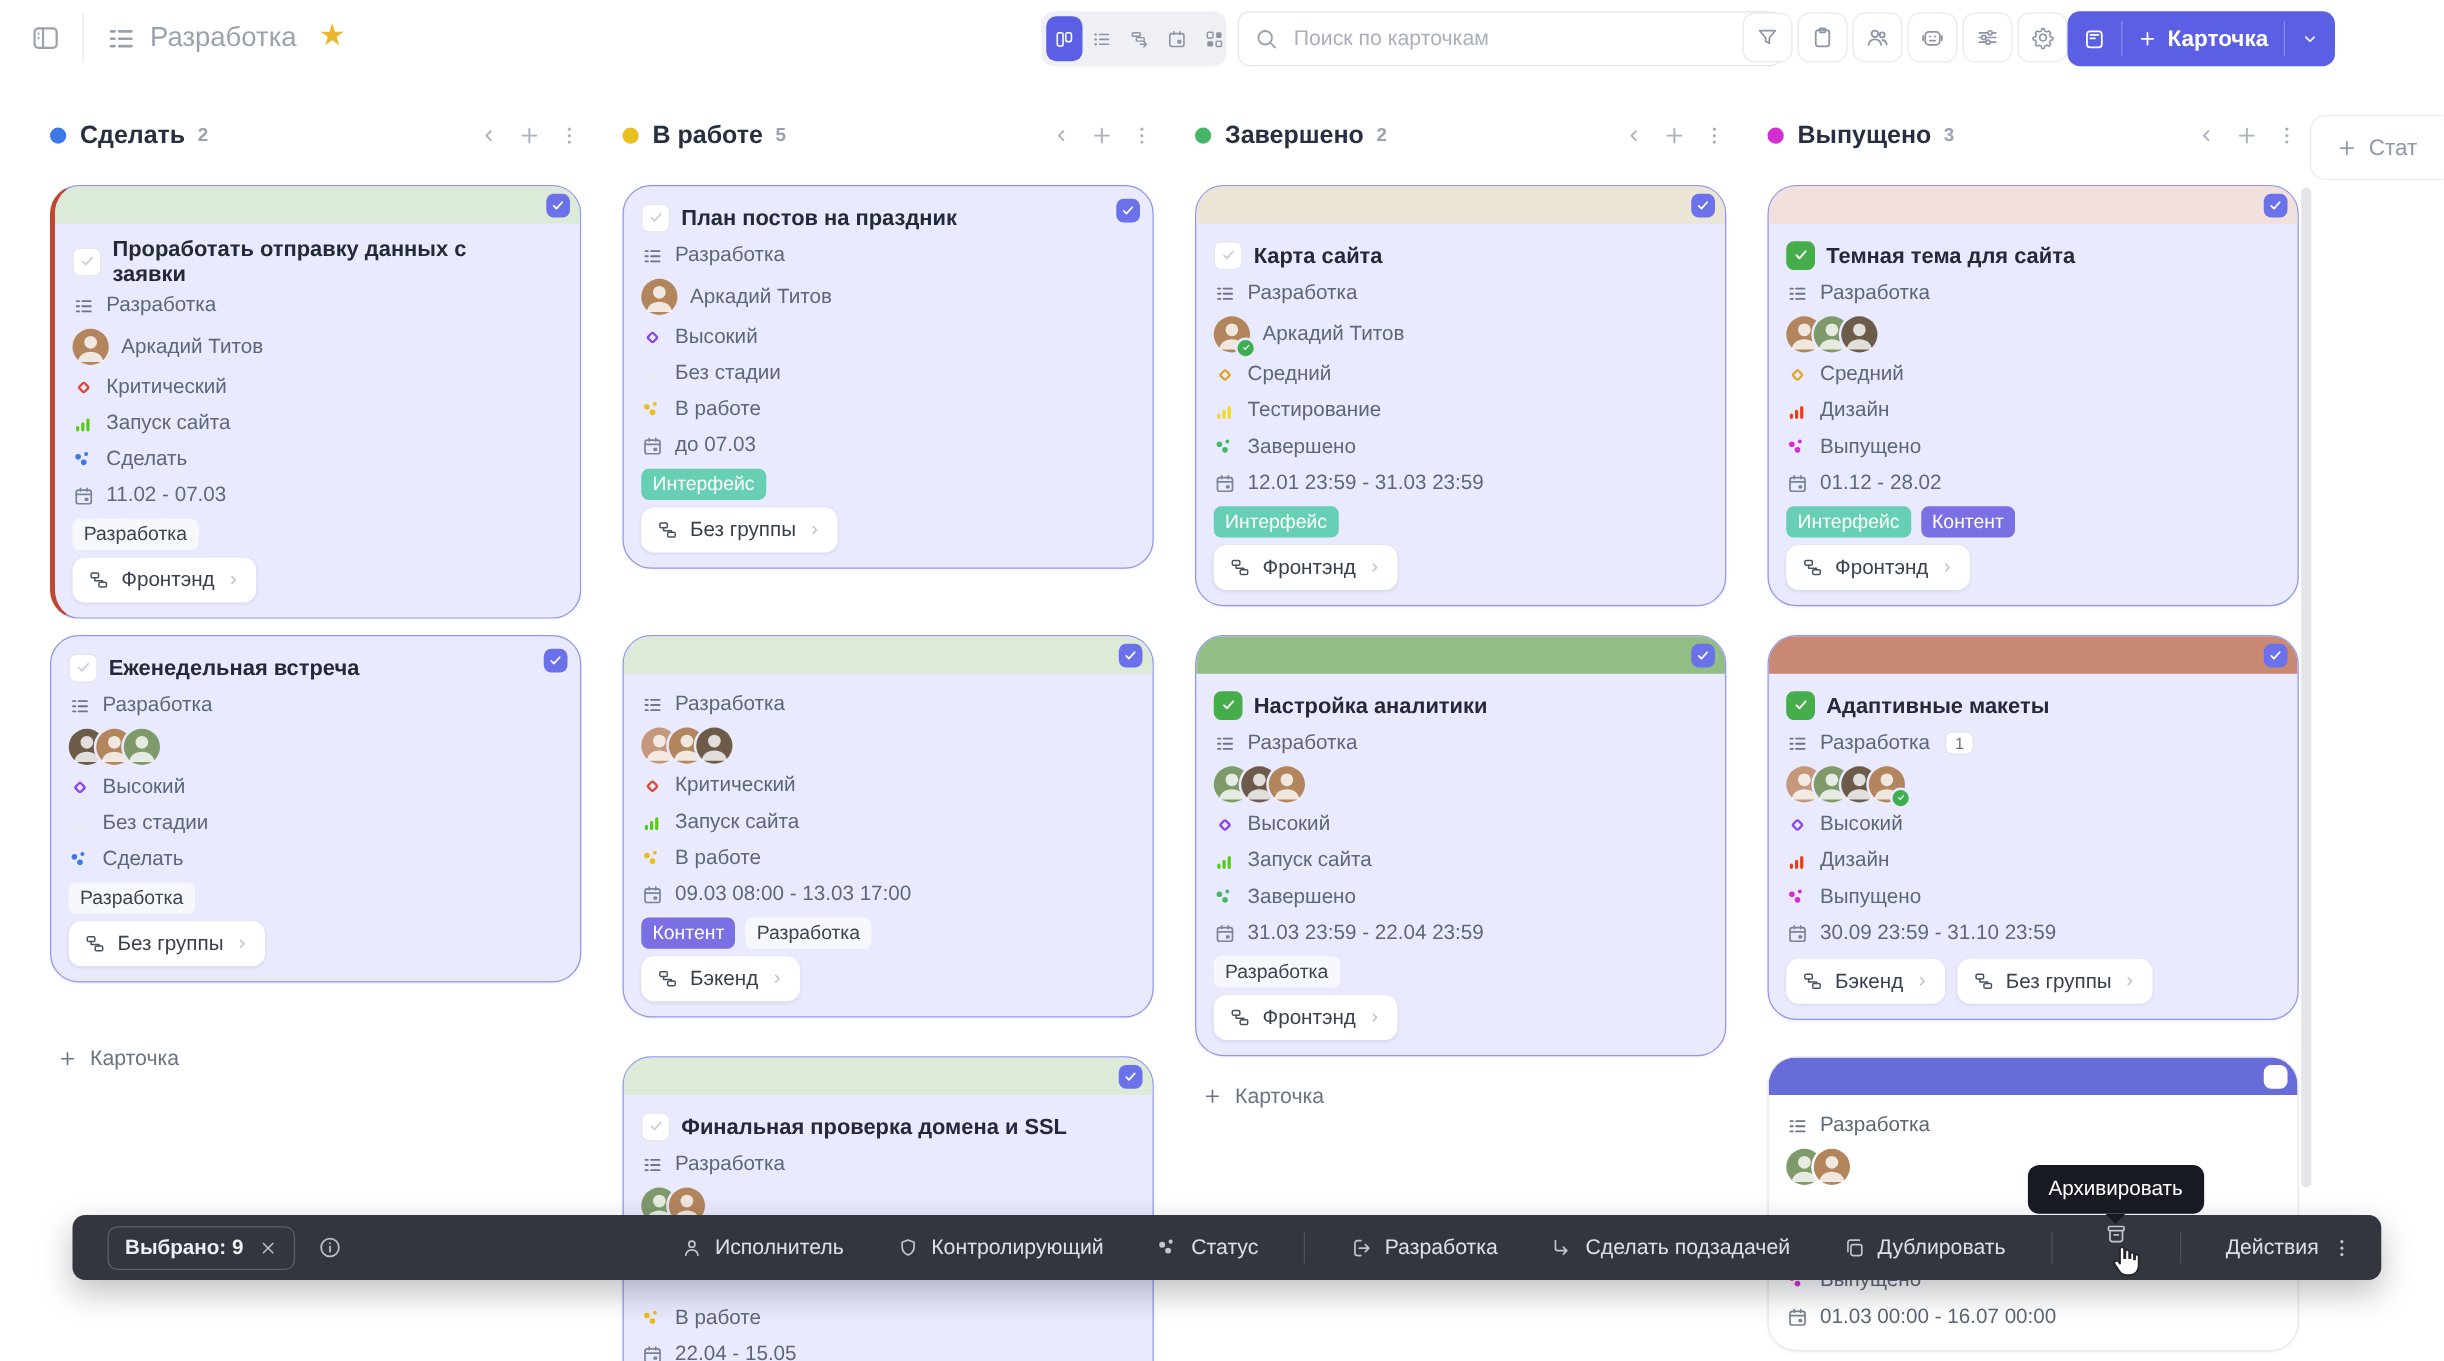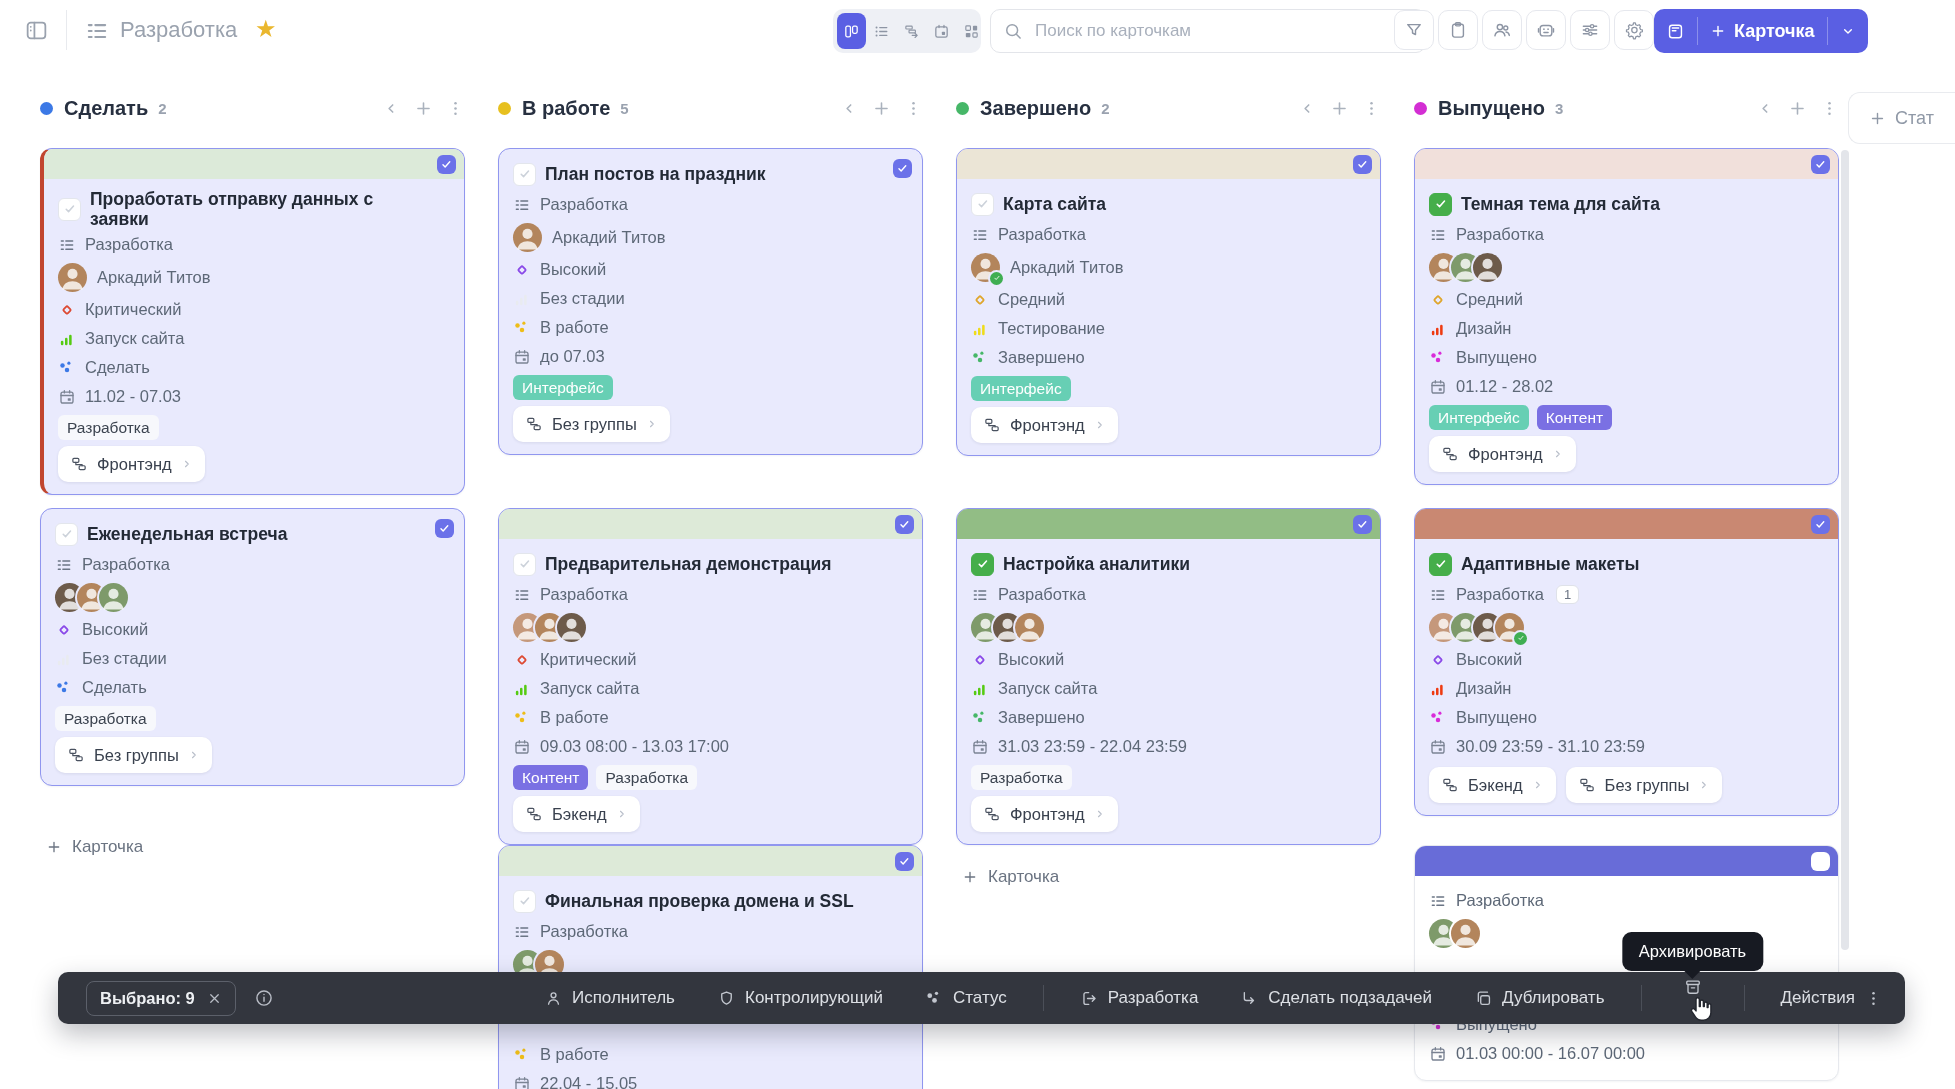--- a/index.html
+++ b/index.html
@@ -44,21 +44,21 @@
   
   #board{position:absolute;left:40px;top:95px;display:flex;gap:33px}
   .col{width:425px;position:relative;height:994px}
   .colhead{display:flex;align-items:center;height:26px}
   .dot{width:13px;height:13px;border-radius:50%;flex:none}
   .cname{font-size:20px;font-weight:700;margin-left:11px;color:#273040}
   .ccount{font-size:15px;font-weight:600;color:#9aa2af;margin-left:10px}
   .cctrl{margin-left:auto;display:flex;gap:13px;color:#aab2bd;align-items:center}
   .cctrl .ic{width:19px;height:19px;cursor:pointer}
 
-  .card{position:absolute;left:0;right:0;background:#fff;border:1px solid #e7e9ee;border-radius:12px;box-shadow:0 1px 2px rgba(25,30,50,.05);overflow:hidden;--ring:#fff;cursor:pointer}
+  .card{position:absolute;left:0;right:0;background:#fff;border:1px solid #e7e9ee;border-radius:23px;box-shadow:0 1px 2px rgba(25,30,50,.05);overflow:hidden;--ring:#fff;cursor:pointer}
   .card.sel{background:#e9eafd;border-color:#9096ef;--ring:#e9eafd}
   .strip{height:30px;position:relative}
   .selbox{position:absolute;top:6px;right:8px;width:19px;height:19px;border-radius:6px;background:#6b71e9;color:#fff;display:flex;align-items:center;justify-content:center;cursor:pointer}
   .selbox .ic{width:13px;height:13px}
   .selbox.off{background:#fff}
   .card.nostrip .selbox{top:10px;right:10px}
   .cbody{padding:10px 14px 12px;position:relative}
   .row{display:flex;align-items:center;gap:9px;min-height:29px}
   .trow{min-height:30px;margin-bottom:1px;padding-right:22px}
   .cb{width:21px;height:21px;border-radius:6px;background:#fff;border:1px solid #e3e6ec;color:#ccd2da;flex:none;display:flex;align-items:center;justify-content:center;cursor:pointer}
@@ -607,30 +607,20 @@
         <div class="strip" style="background:#ddead8">
         <span class="selbox">
             <span class="ic ">
               <svg viewBox="0 0 24 24" fill="none" stroke="currentColor" stroke-width="2.6" stroke-linecap="round" stroke-linejoin="round">
                 <path d="M5.5 12.5l4 4 8.5-9.5"></path>
               </svg>
             </span>
           </span>
         </div>
         <div class="cbody">
-          <div class="row trow">
-      <span class="cb">
-              <span class="ic ">
-                <svg viewBox="0 0 24 24" fill="none" stroke="currentColor" stroke-width="2.6" stroke-linecap="round" stroke-linejoin="round">
-                  <path d="M5.5 12.5l4 4 8.5-9.5"></path>
-                </svg>
-              </span>
-            </span>
-      <span class="ctitle">Предварительная демонстрация</span>
-          </div>
           <div class="row">
       <span class="ic mi" style="color:#6b7585">
               <svg viewBox="0 0 24 24" fill="none" stroke="currentColor" stroke-width="2" stroke-linecap="round" stroke-linejoin="round">
                 <path d="M4.5 6.5h2.5M4.5 12h2.5M4.5 17.5h2.5M10.5 6.5h9M10.5 12h9M10.5 17.5h9"></path>
               </svg>
             </span>
       <span class="mlabel">Разработка</span>
       </div>
           <div class="avrow">
             <span class="av" style="--c:#c5987b;--ring:#e9eafd"><svg viewBox="0 0 24 24">
@@ -854,20 +844,30 @@
           </div>
           <div class="row">
         <span class="ic mi" style="color:#46b768">
               <svg viewBox="0 0 24 24" fill="none" stroke="currentColor" stroke-width="1.7" stroke-linecap="round" stroke-linejoin="round">
                 <circle cx="6" cy="8.5" r="3" fill="currentColor" stroke="none"></circle>
                 <circle cx="14.5" cy="5.5" r="2.1" fill="currentColor" stroke="none"></circle>
                 <circle cx="12" cy="14.5" r="3" fill="currentColor" stroke="none"></circle>
               </svg>
             </span>
         <span class="mlabel">Завершено</span>
+          </div>
+          <div class="row">
+        <span class="ic mi" style="color:#7b8494">
+              <svg viewBox="0 0 24 24" fill="none" stroke="currentColor" stroke-width="1.8" stroke-linecap="round" stroke-linejoin="round">
+                <rect x="4" y="5.5" width="16" height="14.5" rx="2.5"></rect>
+                <path d="M4 10h16M8.5 3.5v3M15.5 3.5v3"></path>
+                <rect x="13" y="13.5" width="4" height="3.5" rx="0.8" fill="currentColor" stroke="none"></rect>
+              </svg>
+            </span>
+        <span class="mlabel">12.01 23:59 - 31.03 23:59</span>
           </div>
           <div class="tagrow">
             <span class="tag" style="background:#67cfb4;color:#ffffff">Интерфейс</span>
           </div>
           <div class="grprow">
             <span class="grp">
               <span class="ic g">
                 <svg viewBox="0 0 24 24" fill="none" stroke="currentColor" stroke-width="1.6" stroke-linecap="round" stroke-linejoin="round">
                   <rect x="3.8" y="4.5" width="8" height="5.2" rx="1.4"></rect>
                   <rect x="12.2" y="14.3" width="8" height="5.2" rx="1.4"></rect>

